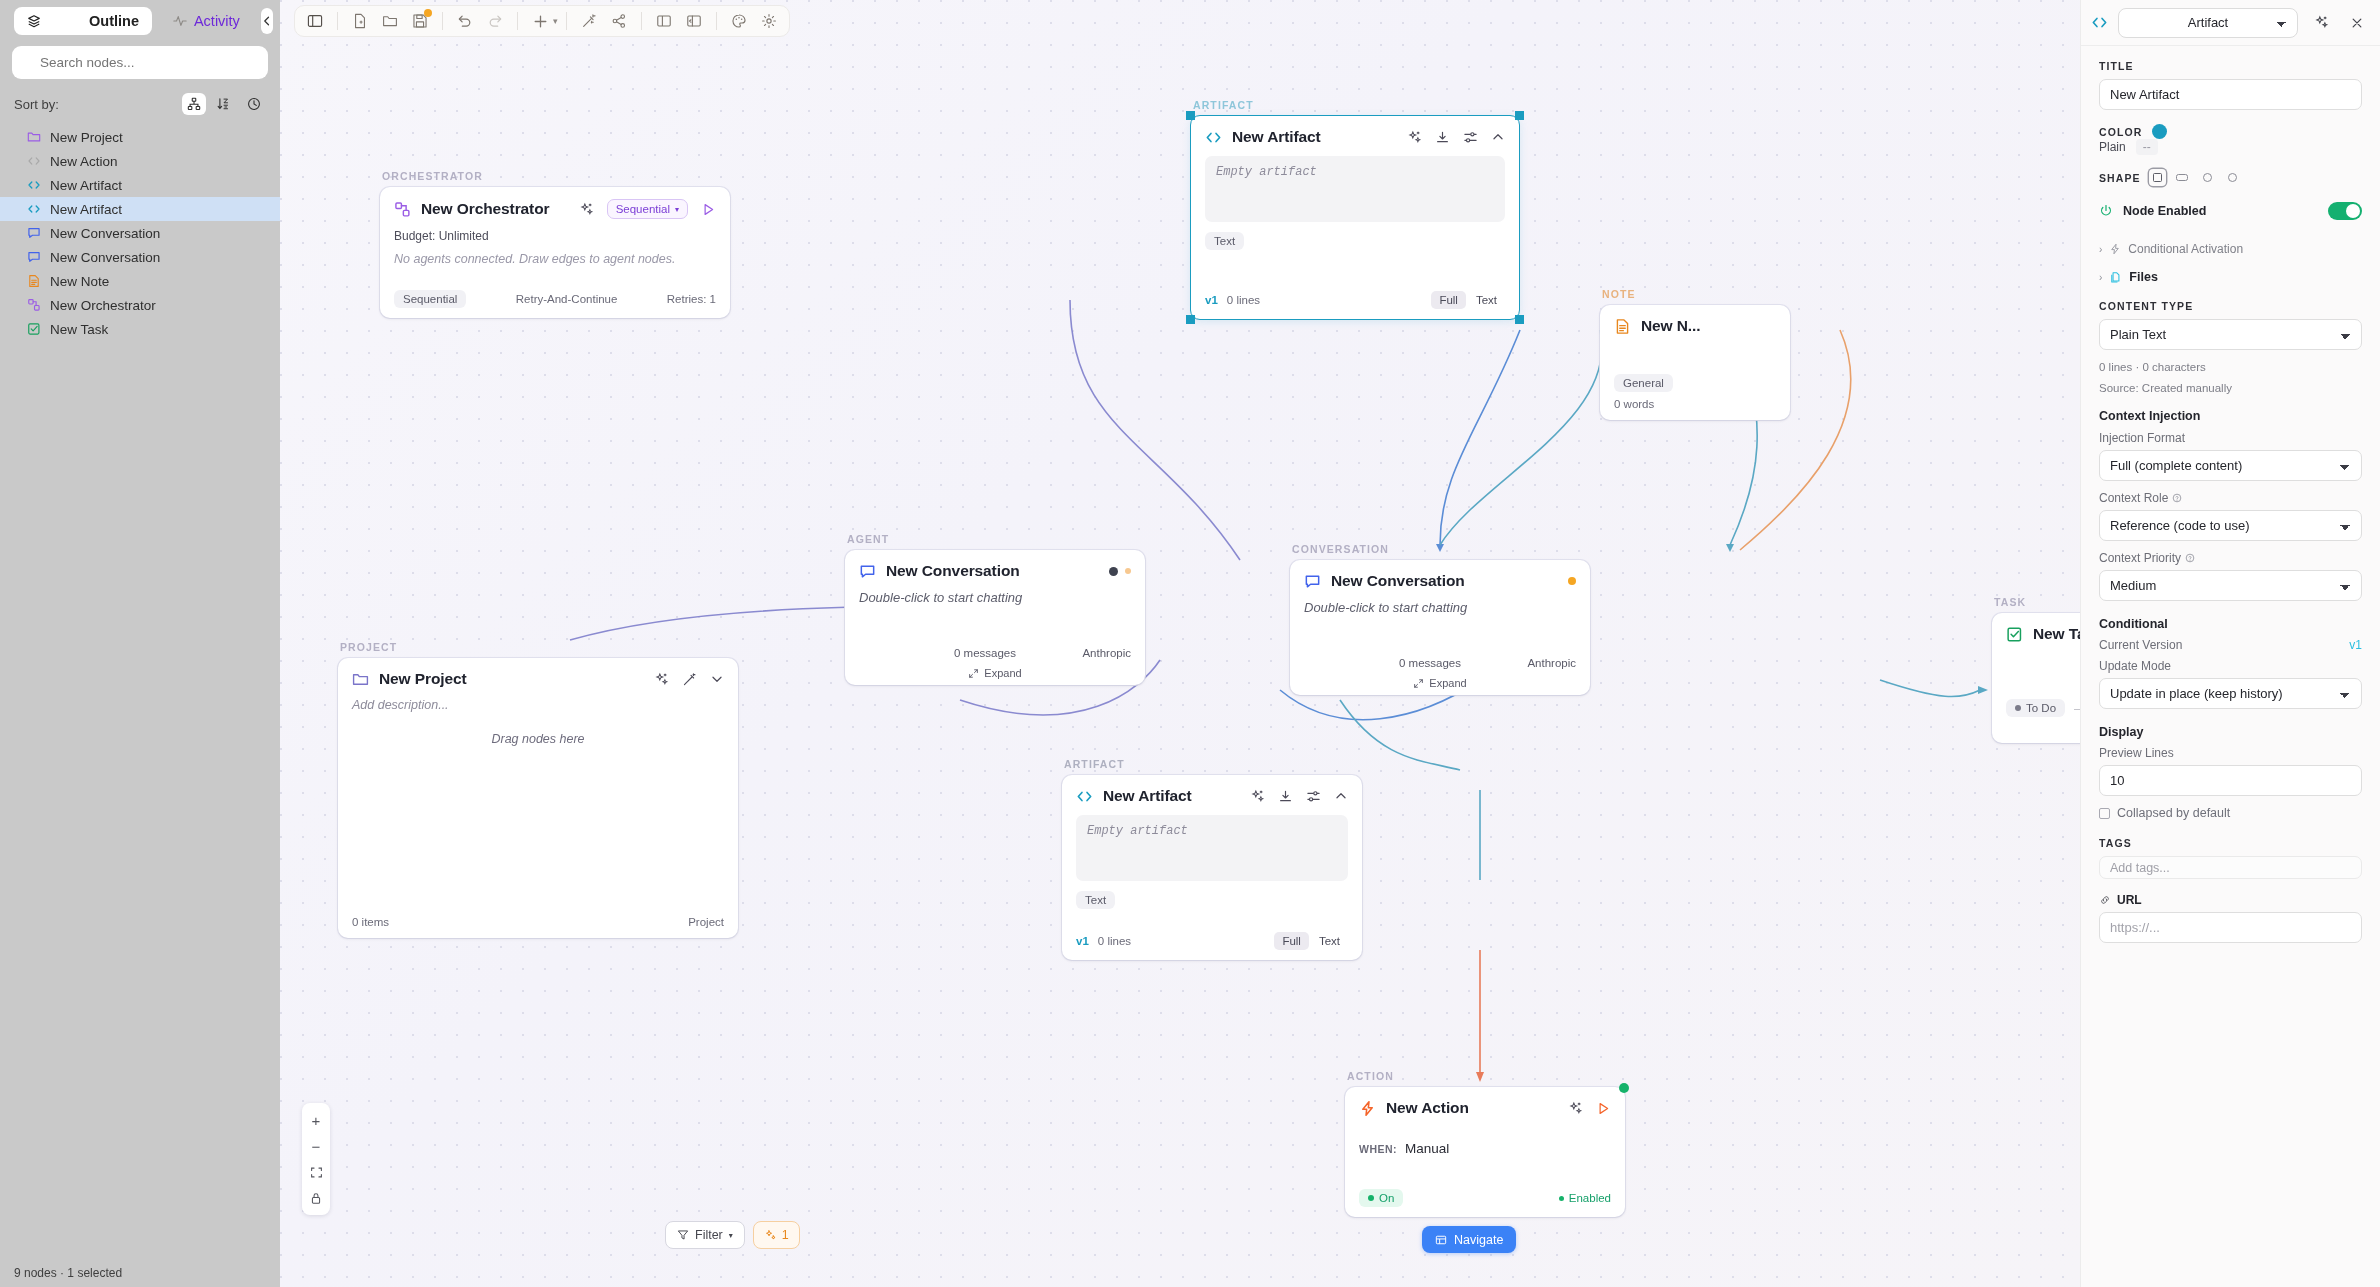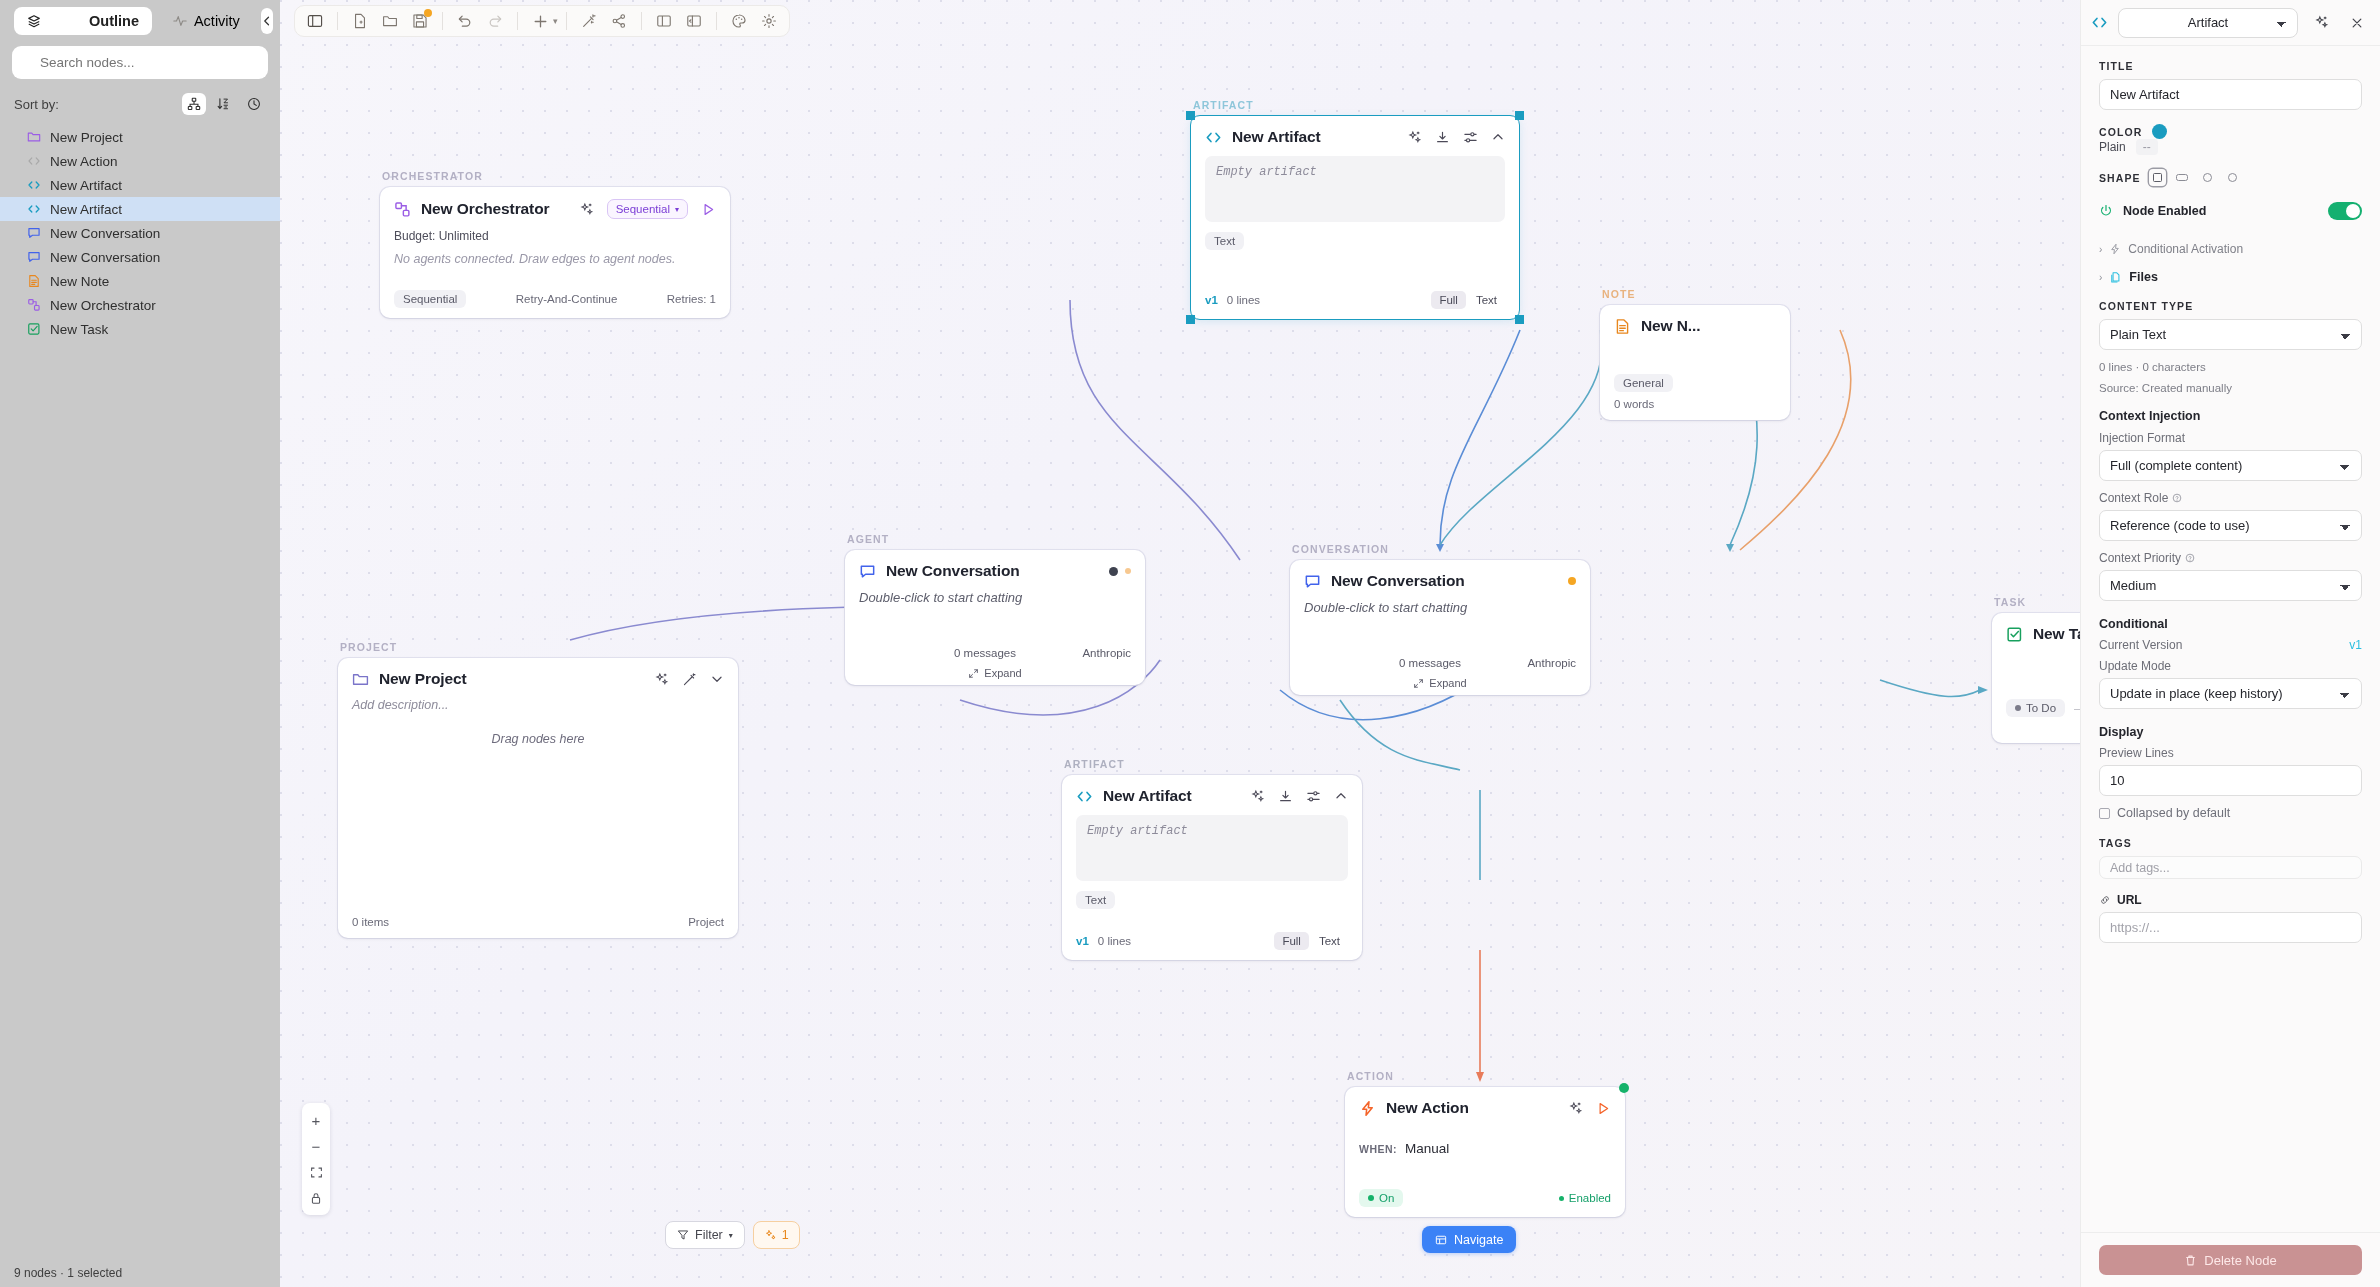--- a/index.html
+++ b/index.html
@@ -24,21 +24,21 @@
     padding: 9px 10px 9px 14px;
     height: 42px;
   }
   .sb-tab {
     display: flex; align-items: center; gap: 7px;
     font-size: 14.5px; color: #3a3a3a;
     padding: 6px 13px; border-radius: 8px;
     cursor: pointer; white-space: nowrap;
   }
   .sb-tab.active { background: #ffffff; font-weight: 600; color: #222; gap: 48px; }
-  .sb-tab.inactive { color: #000000; justify-content: center; }
+  .sb-tab.inactive { color: #6d28d9; justify-content: center; }
   .sb-collapse {
     margin-left: auto; width: 26px; height: 26px;
     background: #fff; border-radius: 7px;
     display: flex; align-items: center; justify-content: center;
     cursor: pointer; color: #444; font-size: 14px;
   }
   .sb-search-wrap { padding: 4px 12px 10px 12px; }
   .sb-search {
     width: 100%; height: 33px;
     background: #fff; border: none; border-radius: 9px;
@@ -1060,22 +1060,14 @@
             <svg width="12" height="12" viewBox="0 0 16 16" fill="none" stroke="#55565e" stroke-width="1.25" stroke-linecap="round">
               <path d="M6.4 9.6a2.6 2.6 0 010-3.6l2-2a2.6 2.6 0 013.6 3.6l-.9.9"></path>
               <path d="M9.6 6.4a2.6 2.6 0 010 3.6l-2 2a2.6 2.6 0 01-3.6-3.6l.9-.9"></path>
             </svg>
           </span>
         <span style="font-weight:700;color:#23242b;font-size:12px;">URL</span>
       </div>
       <input class="fld" placeholder="https://..." style="">
     </div>
 
-    <div class="insp-foot">
-      <button class="del-btn">
-        <svg width="13" height="13" viewBox="0 0 16 16" fill="none" stroke="#fde8e8" stroke-width="1.3" stroke-linejoin="round">
-            <path d="M2.8 4.2h10.4M6 4.2V2.6h4v1.6M4.2 4.2l.7 9.2h6.2l.7-9.2"></path>
-          </svg>
-        <span>Delete Node</span>
-      </button>
-    </div>
   </div>
 </div>
 
 </body></html>

